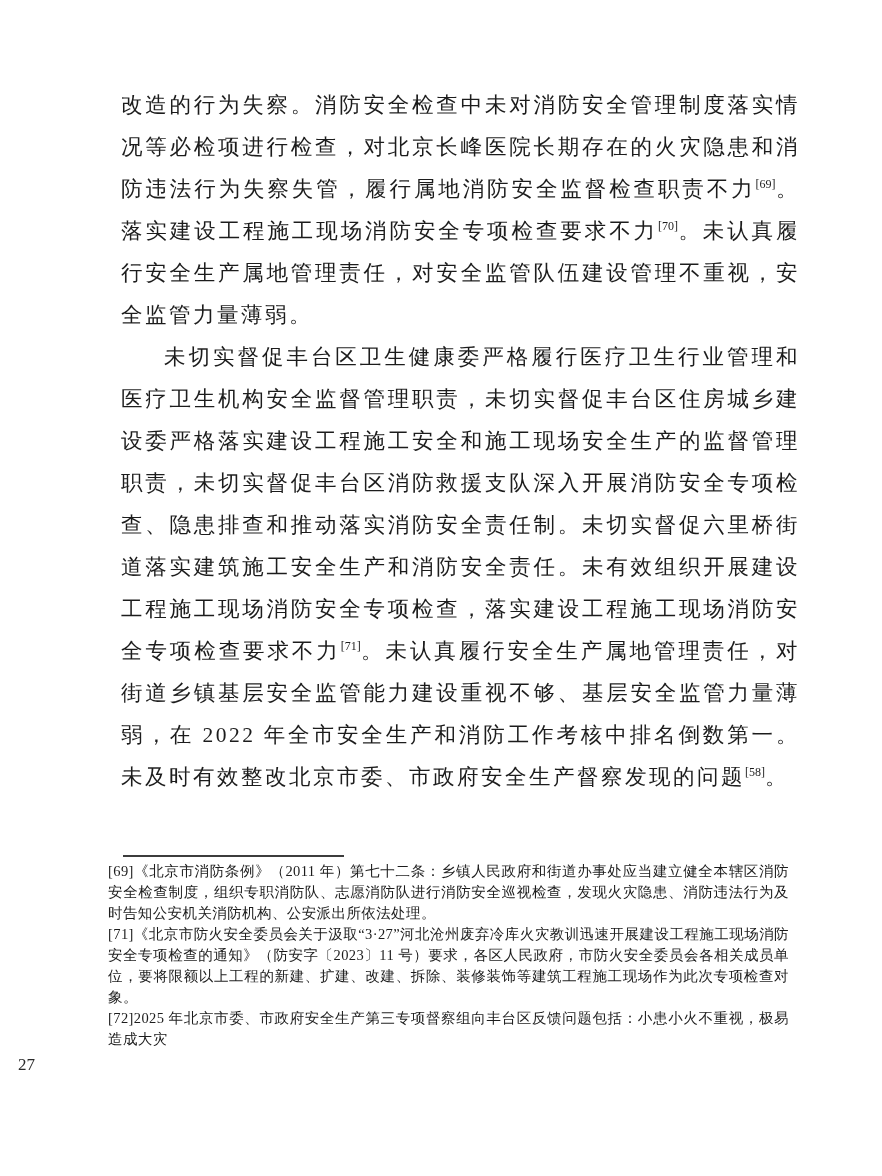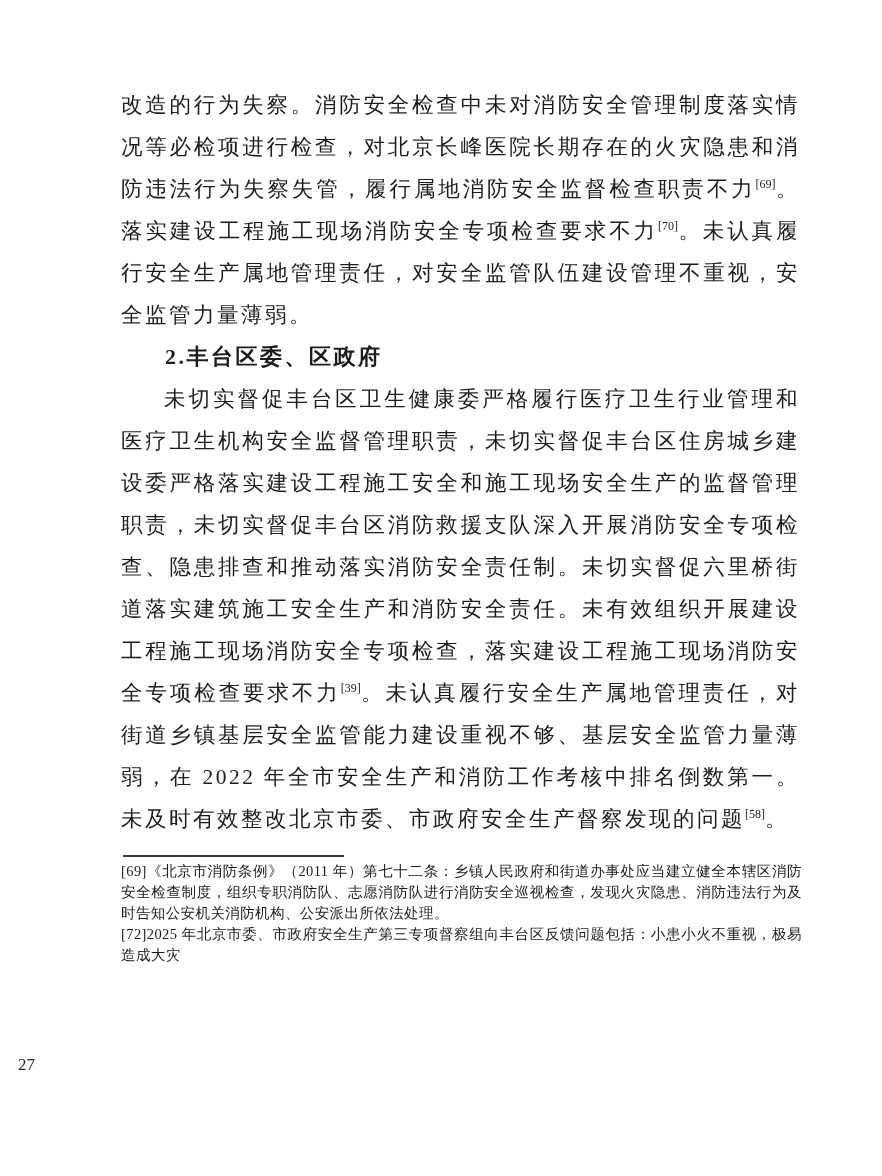--- a/index.html
+++ b/index.html
@@ -42,21 +42,21 @@
     vertical-align:super;
   }
   .footnote-sep{
     position:absolute;
     left:105px;top:855px;
     width:221px;height:0;
     border-top:2px solid #3c3c3c;
   }
   .footnotes{
     position:absolute;
-    left:103px;top:861px;
+    left:90px;top:861px;
     width:681px;
   }
   .footnote{
     margin:0;
     font-size:14.5px;
     line-height:21px;
     letter-spacing:0.4px;
     text-align:justify;
     text-justify:inter-ideograph;
   }
@@ -69,26 +69,26 @@
     color:#2a2a2a;
   }
 </style>
 </head>
 <body>
 
 <div class="page">
 
   <div class="body-block">
     <p class="body-par">改造的行为失察。消防安全检查中未对消防安全管理制度落实情况等必检项进行检查，对北京长峰医院长期存在的火灾隐患和消防违法行为失察失管，履行属地消防安全监督检查职责不力<sup class="ref">[69]</sup>。落实建设工程施工现场消防安全专项检查要求不力<sup class="ref">[70]</sup>。未认真履行安全生产属地管理责任，对安全监管队伍建设管理不重视，安全监管力量薄弱。</p>
-    <p class="section-heading">2.丰台区委、区政府</p>
-    <p class="body-par indent">未切实督促丰台区卫生健康委严格履行医疗卫生行业管理和医疗卫生机构安全监督管理职责，未切实督促丰台区住房城乡建设委严格落实建设工程施工安全和施工现场安全生产的监督管理职责，未切实督促丰台区消防救援支队深入开展消防安全专项检查、隐患排查和推动落实消防安全责任制。未切实督促六里桥街道落实建筑施工安全生产和消防安全责任。未有效组织开展建设工程施工现场消防安全专项检查，落实建设工程施工现场消防安全专项检查要求不力<sup class="ref">[39]</sup>。未认真履行安全生产属地管理责任，对街道乡镇基层安全监管能力建设重视不够、基层安全监管力量薄弱，在 2022 年全市安全生产和消防工作考核中排名倒数第一。未及时有效整改北京市委、市政府安全生产督察发现的问题<sup class="ref">[58]</sup>。</p>
+    <p class="body-par indent">未切实督促丰台区卫生健康委严格履行医疗卫生行业管理和医疗卫生机构安全监督管理职责，未切实督促丰台区住房城乡建设委严格落实建设工程施工安全和施工现场安全生产的监督管理职责，未切实督促丰台区消防救援支队深入开展消防安全专项检查、隐患排查和推动落实消防安全责任制。未切实督促六里桥街道落实建筑施工安全生产和消防安全责任。未有效组织开展建设工程施工现场消防安全专项检查，落实建设工程施工现场消防安全专项检查要求不力<sup class="ref">[71]</sup>。未认真履行安全生产属地管理责任，对街道乡镇基层安全监管能力建设重视不够、基层安全监管力量薄弱，在 2022 年全市安全生产和消防工作考核中排名倒数第一。未及时有效整改北京市委、市政府安全生产督察发现的问题<sup class="ref">[58]</sup>。</p>
   </div>
 
   <div class="footnote-sep"></div>
 
   <div class="footnotes">
     <p class="footnote">[69]《北京市消防条例》（2011 年）第七十二条：乡镇人民政府和街道办事处应当建立健全本辖区消防安全检查制度，组织专职消防队、志愿消防队进行消防安全巡视检查，发现火灾隐患、消防违法行为及时告知公安机关消防机构、公安派出所依法处理。</p>
+    <p class="footnote">[71]《北京市防火安全委员会关于汲取“3·27”河北沧州废弃冷库火灾教训迅速开展建设工程施工现场消防安全专项检查的通知》（防安字〔2023〕11 号）要求，各区人民政府，市防火安全委员会各相关成员单位，要将限额以上工程的新建、扩建、改建、拆除、装修装饰等建筑工程施工现场作为此次专项检查对象。</p>
     <p class="footnote">[72]2025 年北京市委、市政府安全生产第三专项督察组向丰台区反馈问题包括：小患小火不重视，极易造成大灾</p>
   </div>
 
   <div class="page-number">27</div>
 
 </div>
 
 </body></html>

